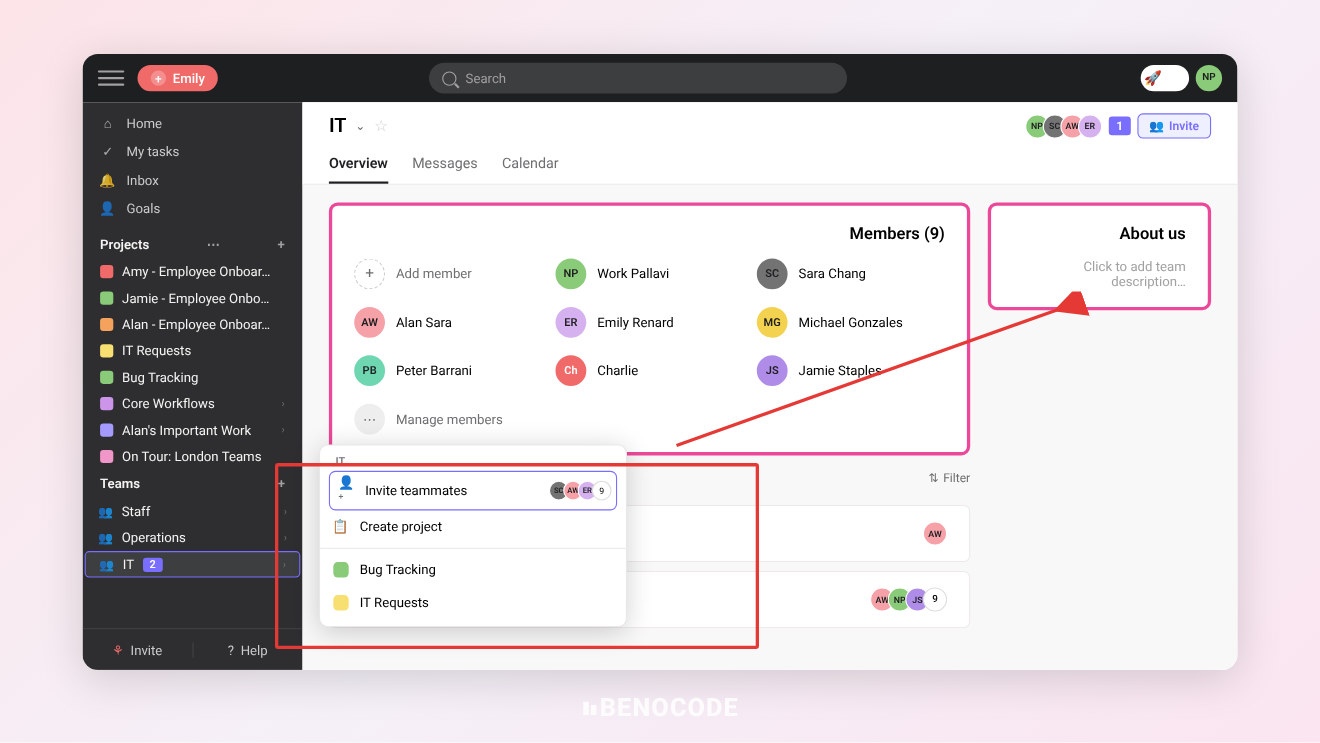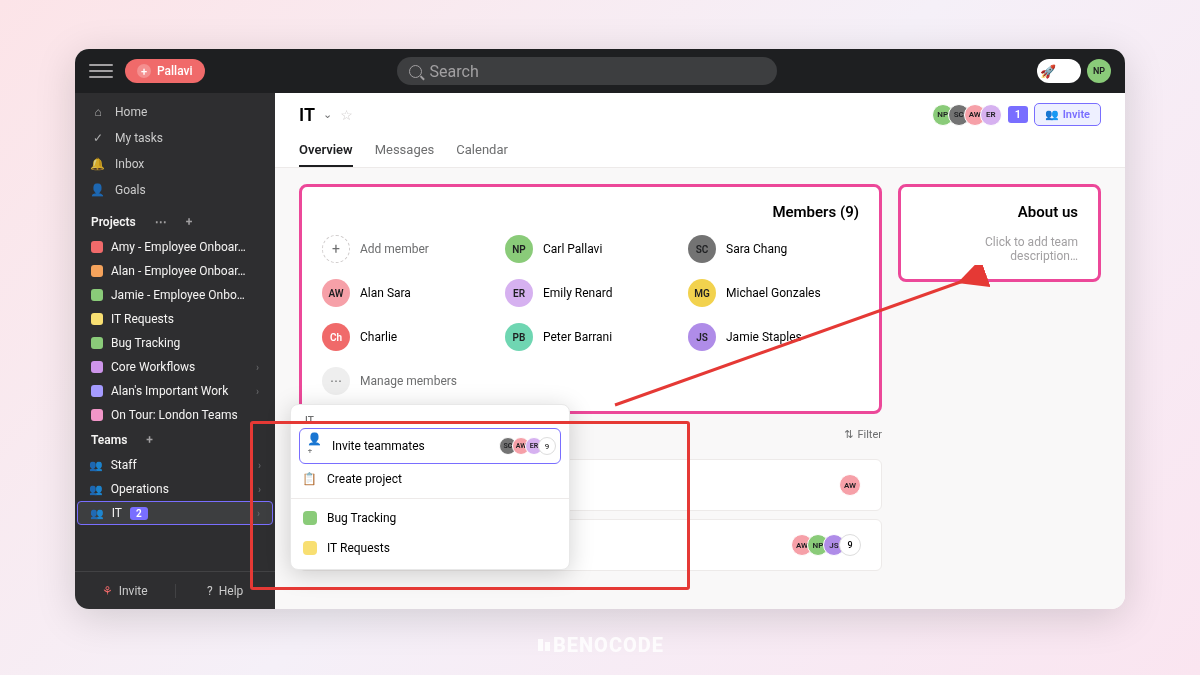--- a/index.html
+++ b/index.html
@@ -3,32 +3,32 @@
 <meta charset="utf-8">
 <style>
 * { box-sizing: border-box; margin: 0; padding: 0; font-family: -apple-system, BlinkMacSystemFont, "Segoe UI", Roboto, sans-serif; }
 body { background: linear-gradient(135deg, #fce4e8 0%, #f5f0f8 50%, #fae5f0 100%); width: 1200px; height: 675px; position: relative; overflow: hidden; }
 .app-frame { position: absolute; left: 75px; top: 49px; width: 1050px; height: 560px; background: #fff; border-radius: 14px; overflow: hidden; box-shadow: 0 8px 40px rgba(0,0,0,0.15); }
 .topbar { height: 44px; background: #1e1f21; display: flex; align-items: center; padding: 0 14px; gap: 12px; }
 .menu-icon { width: 24px; height: 24px; display: flex; flex-direction: column; justify-content: center; gap: 4px; cursor: pointer; }
 .menu-icon span { display: block; height: 2px; background: #a2a0a2; border-radius: 1px; }
 .create-btn { display: flex; align-items: center; gap: 6px; background: #f06a6a; color: #fff; border-radius: 16px; padding: 5px 12px; font-size: 12px; font-weight: 500; cursor: pointer; }
 .create-btn .plus { width: 14px; height: 14px; border-radius: 50%; background: rgba(255,255,255,0.25); display: flex; align-items: center; justify-content: center; font-size: 11px; line-height: 1; }
-.search-bar { flex: 0 1 380px; margin-left: 180px; height: 28px; background: #3d3e40; border-radius: 14px; display: flex; align-items: center; padding: 0 12px; gap: 8px; color: #a2a0a2; font-size: 16px; }
+.search-bar { flex: 0 1 380px; margin-left: 180px; height: 28px; background: #3d3e40; border-radius: 14px; display: flex; align-items: center; padding: 0 12px; gap: 8px; color: #a2a0a2; font-size: 12px; }
 .search-icon { width: 13px; height: 13px; border: 1.5px solid #a2a0a2; border-radius: 50%; position: relative; }
 .search-icon::after { content: ''; position: absolute; width: 5px; height: 1.5px; background: #a2a0a2; bottom: -2px; right: -4px; transform: rotate(45deg); }
 .topbar-right { margin-left: auto; display: flex; align-items: center; gap: 6px; }
 .rocket-toggle { width: 44px; height: 24px; background: #fff; border-radius: 12px; position: relative; display: flex; align-items: center; justify-content: flex-start; padding: 0 3px; }
 .rocket-toggle span { font-size: 13px; }
 .avatar-top { width: 24px; height: 24px; border-radius: 50%; background: #8acb79; color: #1e1f21; font-size: 9px; font-weight: 600; display: flex; align-items: center; justify-content: center; }
 .sidebar { position: absolute; left: 0; top: 44px; bottom: 0; width: 200px; background: #2e2e30; color: #f5f4f3; font-size: 12px; overflow: hidden; }
 .nav-section { padding: 6px 0; }
 .nav-item { display: flex; align-items: center; gap: 10px; padding: 6px 16px; cursor: pointer; color: #cbcbcb; }
 .nav-item .nav-icon { width: 14px; height: 14px; display: flex; align-items: center; justify-content: center; font-size: 12px; opacity: 0.8; }
-.section-header { display: flex; align-items: center; padding: 6px 16px; font-weight: 600; color: #f5f4f3; gap: 19px; }
+.section-header { display: flex; align-items: center; padding: 6px 16px; font-weight: 600; color: #f5f4f3; gap: 6px; justify-content: space-between; }
 .section-header .dots, .section-header .plus-sm { font-size: 12px; color: #a2a0a2; cursor: pointer; }
 .project-item { display: flex; align-items: center; gap: 8px; padding: 5px 16px; cursor: pointer; white-space: nowrap; overflow: hidden; text-overflow: ellipsis; }
 .project-item .sq { width: 12px; height: 12px; border-radius: 3px; flex-shrink: 0; }
 .project-item .chev { margin-left: auto; color: #6d6e6f; font-size: 10px; }
 .team-item { display: flex; align-items: center; gap: 8px; padding: 5px 14px; cursor: pointer; }
 .team-item .team-icon { font-size: 11px; opacity: 0.8; }
 .team-item.highlighted { border: 1.5px solid #796eff; background: #3d3e40; border-radius: 4px; margin: 0 2px; padding: 4px 12px; }
 .team-item .badge { background: #796eff; color: #fff; padding: 1px 6px; border-radius: 3px; font-size: 10px; font-weight: 600; }
 .browse { padding: 5px 16px; color: #a2a0a2; font-size: 11px; }
 .sidebar-footer { position: absolute; bottom: 0; left: 0; right: 0; height: 38px; border-top: 1px solid #424244; display: flex; align-items: center; }
@@ -69,21 +69,21 @@
 .dropdown-item { display: flex; align-items: center; gap: 10px; padding: 8px 12px; font-size: 12px; cursor: pointer; }
 .dropdown-item .dicon { width: 14px; height: 14px; display: flex; align-items: center; justify-content: center; color: #6d6e6f; font-size: 12px; }
 .dropdown-item.hl { border: 1.5px solid #796eff; border-radius: 6px; margin: 0 8px; padding: 8px 4px 8px 8px; }
 .dropdown-item .dsq { width: 14px; height: 14px; border-radius: 4px; }
 .dropdown-divider { height: 1px; background: #edeae9; margin: 4px 0; }
 .ministack { margin-left: auto; display: flex; align-items: center; }
 .ministack .mav { width: 18px; height: 18px; border-radius: 50%; font-size: 7px; font-weight: 600; display: flex; align-items: center; justify-content: center; margin-left: -5px; border: 1.2px solid #fff; }
 .ministack .mcount { width: 18px; height: 18px; border-radius: 50%; background: #fff; border: 1px solid #ddd; font-size: 8px; display: flex; align-items: center; justify-content: center; margin-left: -5px; }
 .red-box { position: absolute; left: 175px; top: 372px; width: 440px; height: 169px; border: 3px solid #e53935; border-radius: 3px; z-index: 200; pointer-events: none; }
 .arrow-svg { position: absolute; left: 525px; top: 216px; z-index: 201; pointer-events: none; }
-.watermark { position: absolute; left: 50%; bottom: 18px; transform: translateX(-50%); color: #fff; font-size: 20px; font-weight: 800; letter-spacing: 1px; opacity: 0.85; display: flex; align-items: center; gap: 0; }
+.watermark { position: absolute; left: 50%; bottom: 18px; transform: translateX(-50%); color: #fff; font-size: 23px; font-weight: 800; letter-spacing: 1px; opacity: 0.85; display: flex; align-items: center; gap: 0; }
 .watermark svg { margin-right: -3px; }
 .av-np { background: #8acb79; color: #1e1f21; }
 .av-sc { background: #737373; color: #1e1f21; }
 .av-aw { background: #f6a0a8; color: #1e1f21; }
 .av-er { background: #d6b1f0; color: #1e1f21; }
 .av-ck { background: #cb88e8; color: #1e1f21; }
 .av-mg { background: #f2d24e; color: #1e1f21; }
 .av-pb { background: #6fd6b2; color: #1e1f21; }
 .av-ch { background: #f06a6a; color: #fff; }
 .av-js { background: #af8ce8; color: #1e1f21; }
@@ -94,21 +94,21 @@
 <div class="app-frame">
 
   <div class="topbar">
     <div class="menu-icon">
         <span></span>
         <span></span>
         <span></span>
       </div>
     <div class="create-btn">
       <span class="plus">+</span>
-      <span>Pallavi</span>
+      <span>Emily</span>
     </div>
     <div class="search-bar">
       <span class="search-icon"></span>
       <span>Search</span>
     </div>
     <div class="topbar-right">
       <div class="rocket-toggle">
           <span>🚀</span>
         </div>
       <div class="avatar-top">NP</div>
@@ -138,26 +138,26 @@
       <span>Projects</span>
       <span class="dots">⋯</span>
       <span class="plus-sm">+</span>
     </div>
     <div id="projects-list">
         <div class="project-item">
           <span class="sq" style="background:#f06a6a"></span>
           <span>Amy - Employee Onboar…</span>
         </div>
         <div class="project-item">
+          <span class="sq" style="background:#8acb79"></span>
+          <span>Jamie - Employee Onbo…</span>
+        </div>
+        <div class="project-item">
           <span class="sq" style="background:#f5a35c"></span>
           <span>Alan - Employee Onboar…</span>
-        </div>
-        <div class="project-item">
-          <span class="sq" style="background:#8acb79"></span>
-          <span>Jamie - Employee Onbo…</span>
         </div>
         <div class="project-item">
           <span class="sq" style="background:#f8df72"></span>
           <span>IT Requests</span>
         </div>
         <div class="project-item">
           <span class="sq" style="background:#8acb79"></span>
           <span>Bug Tracking</span>
         </div>
         <div class="project-item">
@@ -240,45 +240,45 @@
       <div style="flex:1; display:flex; flex-direction:column;">
         <div class="panel members-panel">
           <div class="panel-title">Members (9)</div>
           <div class="members-grid" id="members-grid">
               <div class="member">
                 <span class="add-circle">+</span>
                 <span style="color:#6d6e6f">Add member</span>
               </div>
               <div class="member">
                 <span class="av-lg av-np">NP</span>
-                <span>Carl Pallavi</span>
+                <span>Work Pallavi</span>
               </div>
               <div class="member">
                 <span class="av-lg av-sc">SC</span>
                 <span>Sara Chang</span>
               </div>
               <div class="member">
                 <span class="av-lg av-aw">AW</span>
                 <span>Alan Sara</span>
               </div>
               <div class="member">
                 <span class="av-lg av-er">ER</span>
                 <span>Emily Renard</span>
               </div>
               <div class="member">
                 <span class="av-lg av-mg">MG</span>
                 <span>Michael Gonzales</span>
               </div>
               <div class="member">
+                <span class="av-lg av-pb">PB</span>
+                <span>Peter Barrani</span>
+              </div>
+              <div class="member">
                 <span class="av-lg av-ch">Ch</span>
                 <span>Charlie</span>
-              </div>
-              <div class="member">
-                <span class="av-lg av-pb">PB</span>
-                <span>Peter Barrani</span>
               </div>
               <div class="member">
                 <span class="av-lg av-js">JS</span>
                 <span>Jamie Staples</span>
               </div>
               <div class="member">
                 <span class="more-circle">⋯</span>
                 <span style="color:#6d6e6f">Manage members</span>
               </div>
             </div>

